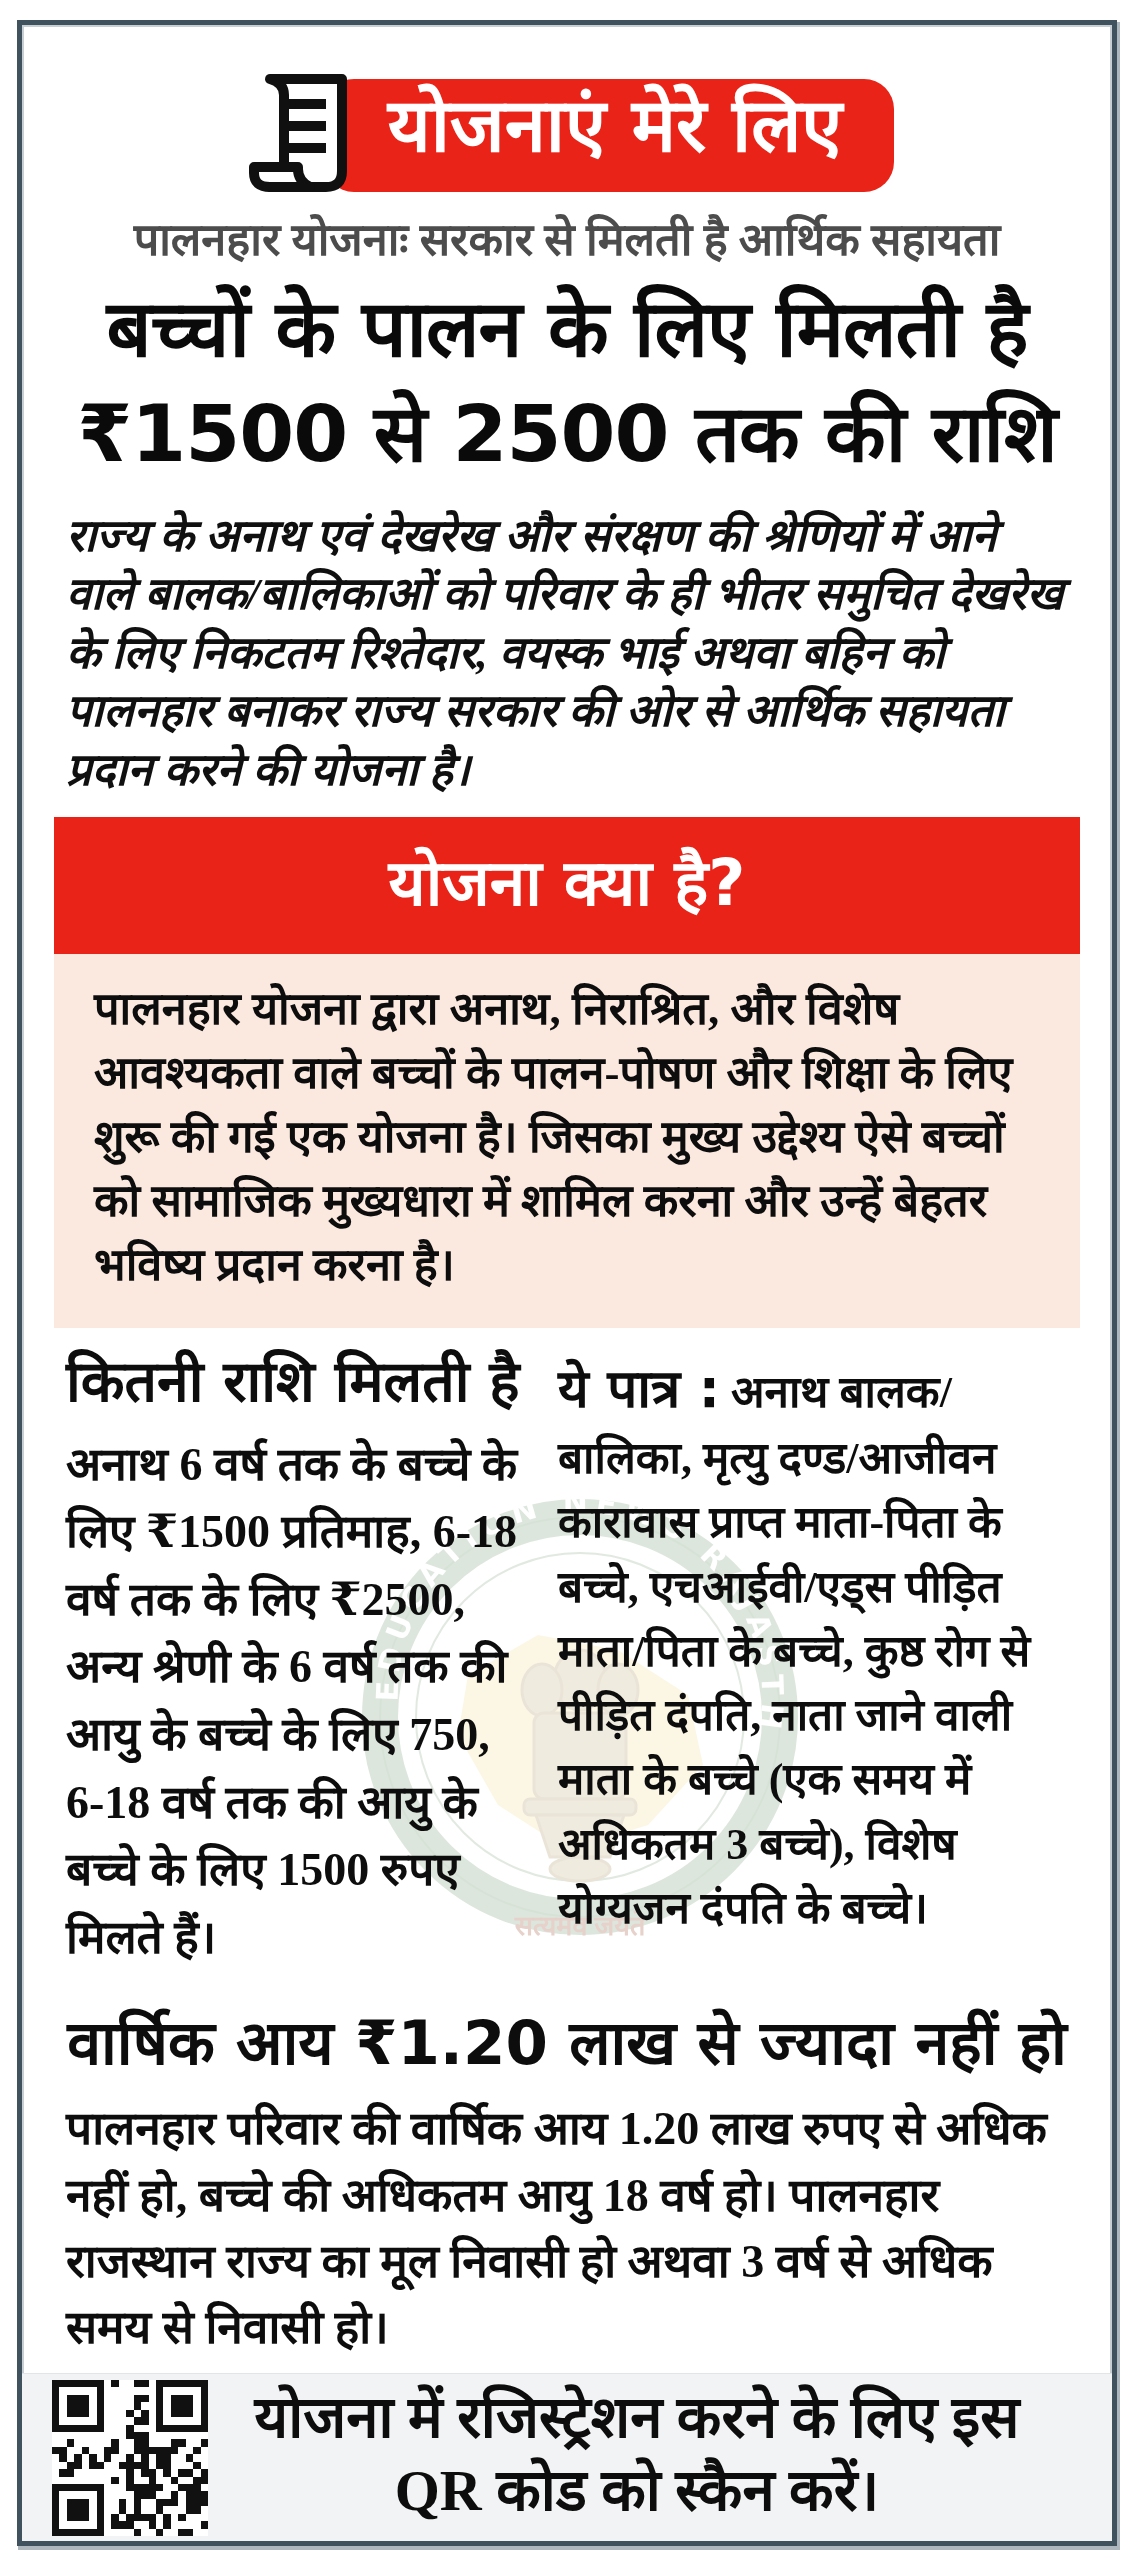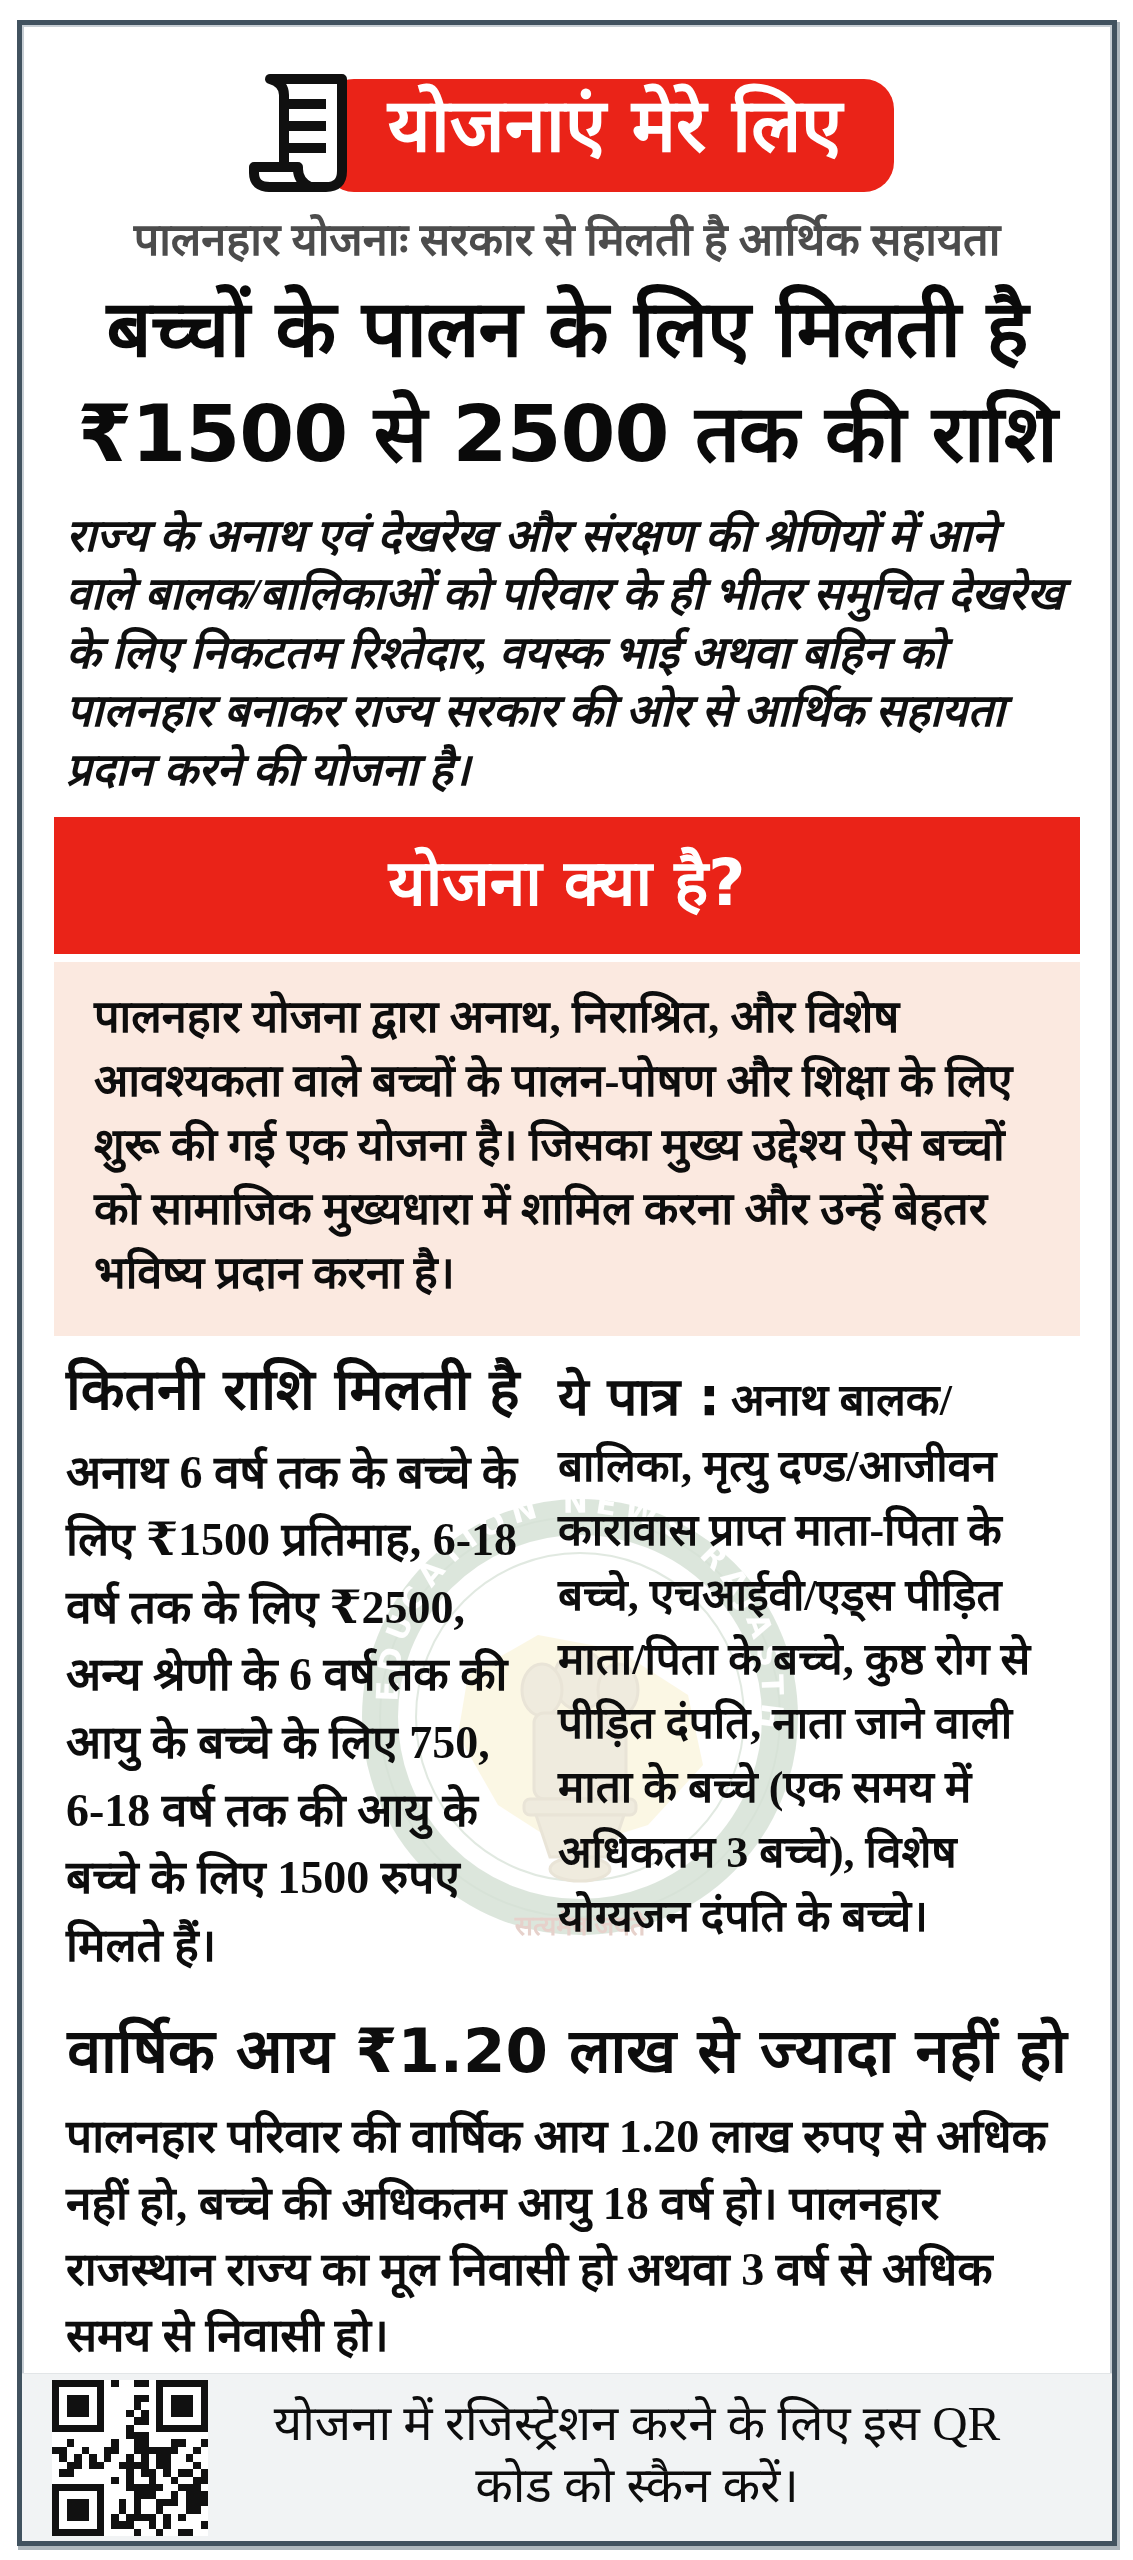--- a/index.html
+++ b/index.html
@@ -52,21 +52,21 @@
   .intro{
     font-style:italic;font-weight:700;font-size:45px;line-height:1.30;
     margin-top:20px;color:#101010;
   }
 
   
   .banner{
     background:var(--accent-red);color:#fff;text-align:center;
     font-family:"DejaVu Sans","Liberation Sans",sans-serif;
     font-size:64px;font-weight:800;
-    margin:18px -12px 8px -12px;padding:20px 0 30px 0;
+    margin:18px -12px 0 -12px;padding:20px 0 30px 0;
   }
   
   .pinkbox{
     background:var(--pink-panel);
     margin:0 -12px;padding:24px 30px 30px 40px;
     font-size:45px;font-weight:600;line-height:1.42;
   }
 
   
   .cols{display:flex;margin-top:22px;}
@@ -100,21 +100,21 @@
 
   
   .footer{
     position:absolute;left:0;right:0;bottom:0;height:168px;
     background:var(--footer-bg);display:flex;align-items:center;
     border-top:1px solid #e2e5e7;
   }
   .qr{width:156px;height:156px;margin-left:30px;flex:0 0 auto;background:#fff;}
   .qr-caption{
     flex:1 1 auto;text-align:center;
-    font-size:49px;font-weight:400;line-height:1.25;
+    font-size:58px;font-weight:700;line-height:1.25;
     padding:0 76px 6px 30px;
   }
 
   
   .watermark{
     position:absolute;left:336px;top:1440px;width:444px;height:540px;
     opacity:.30;pointer-events:none;
   }
 </style>
 </head>

